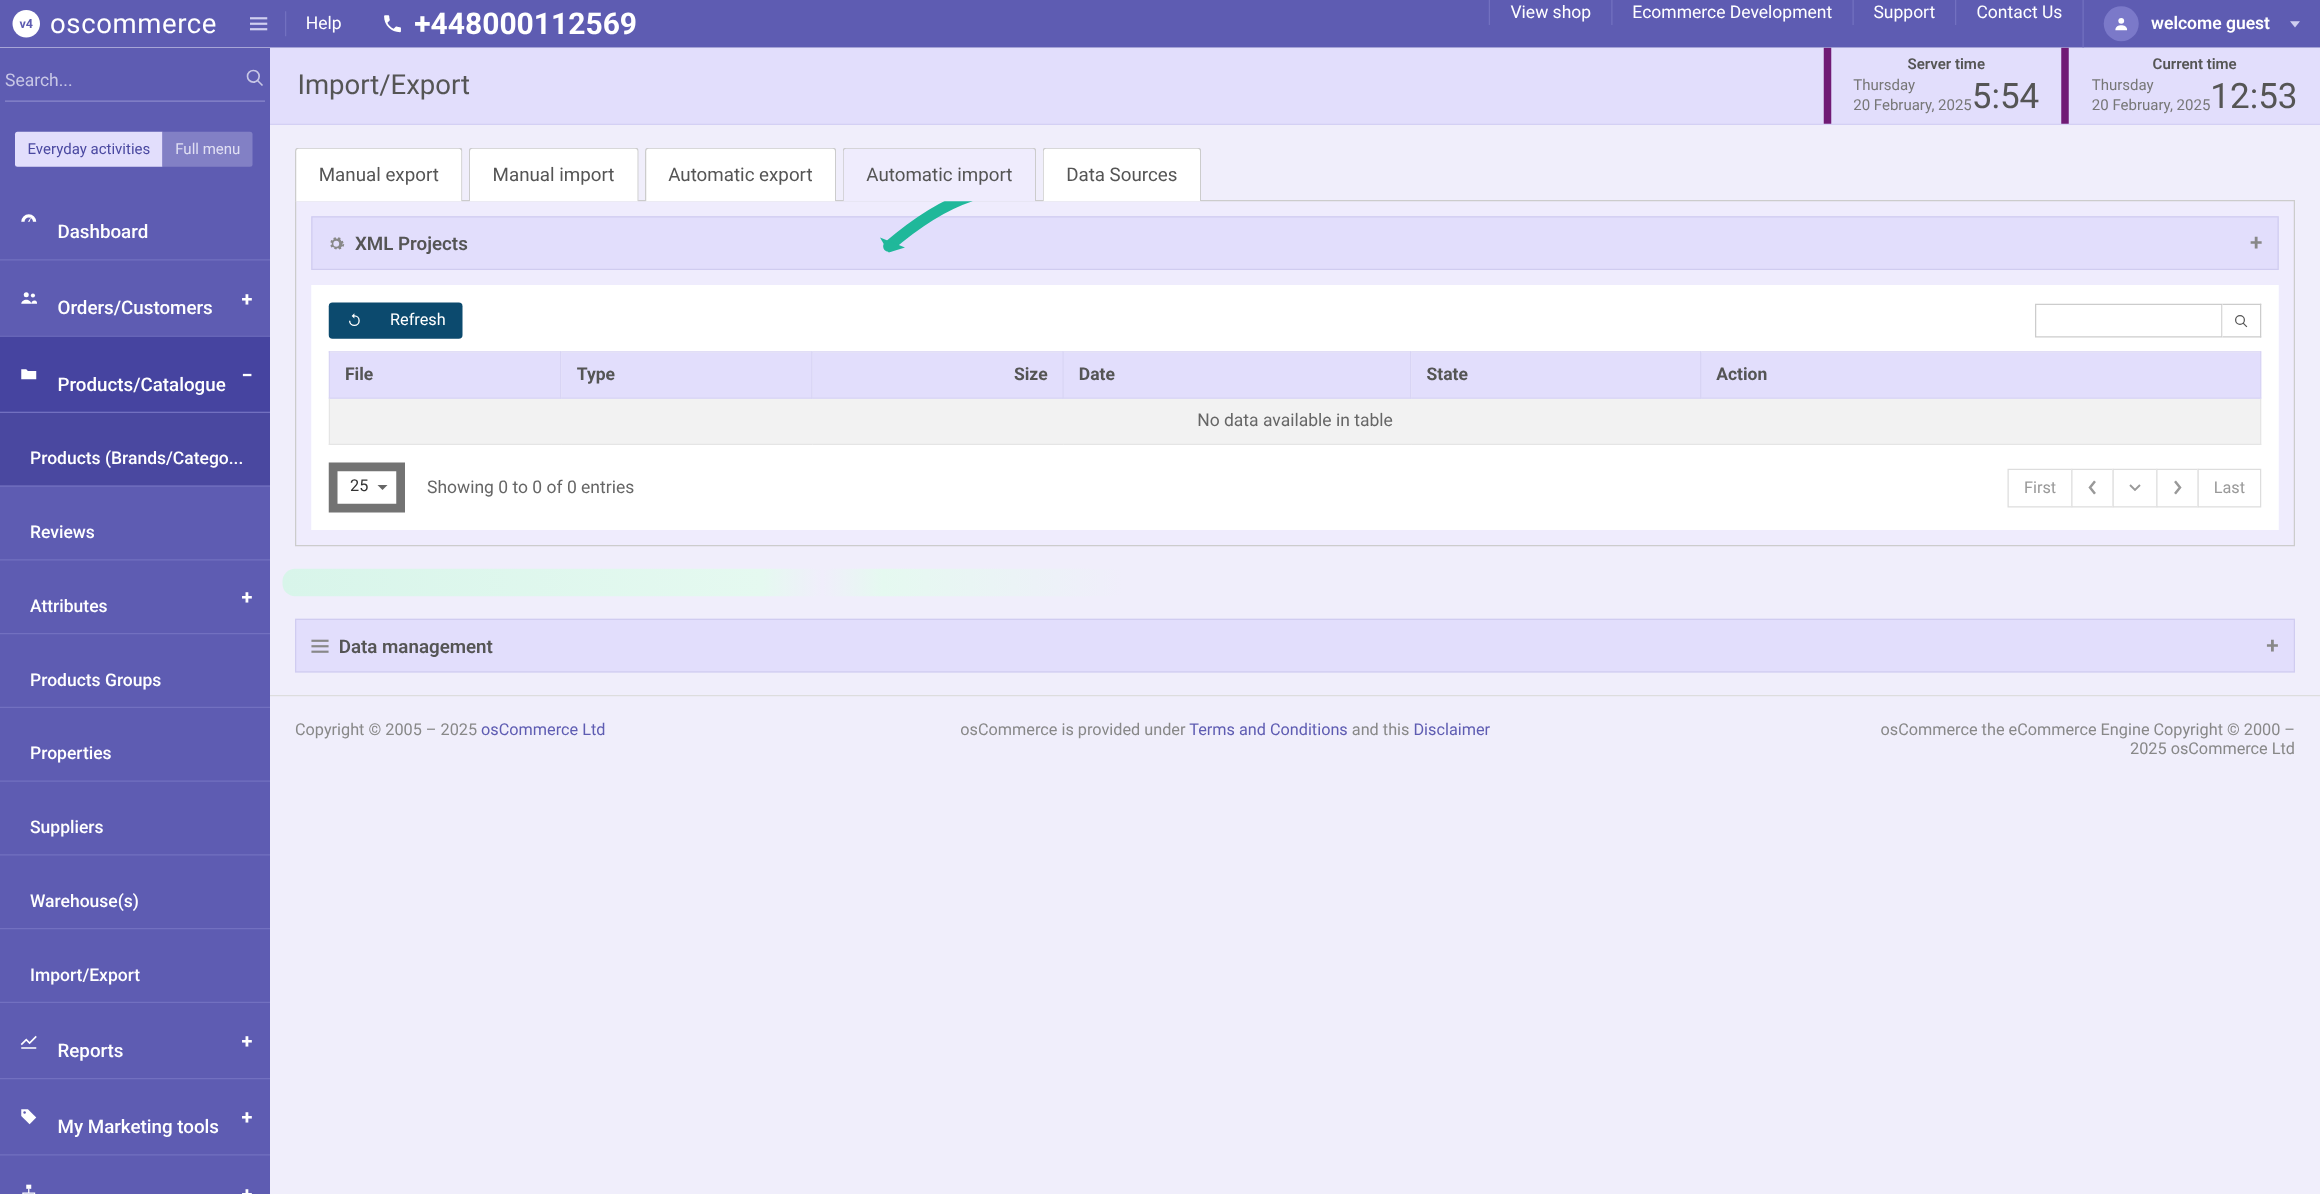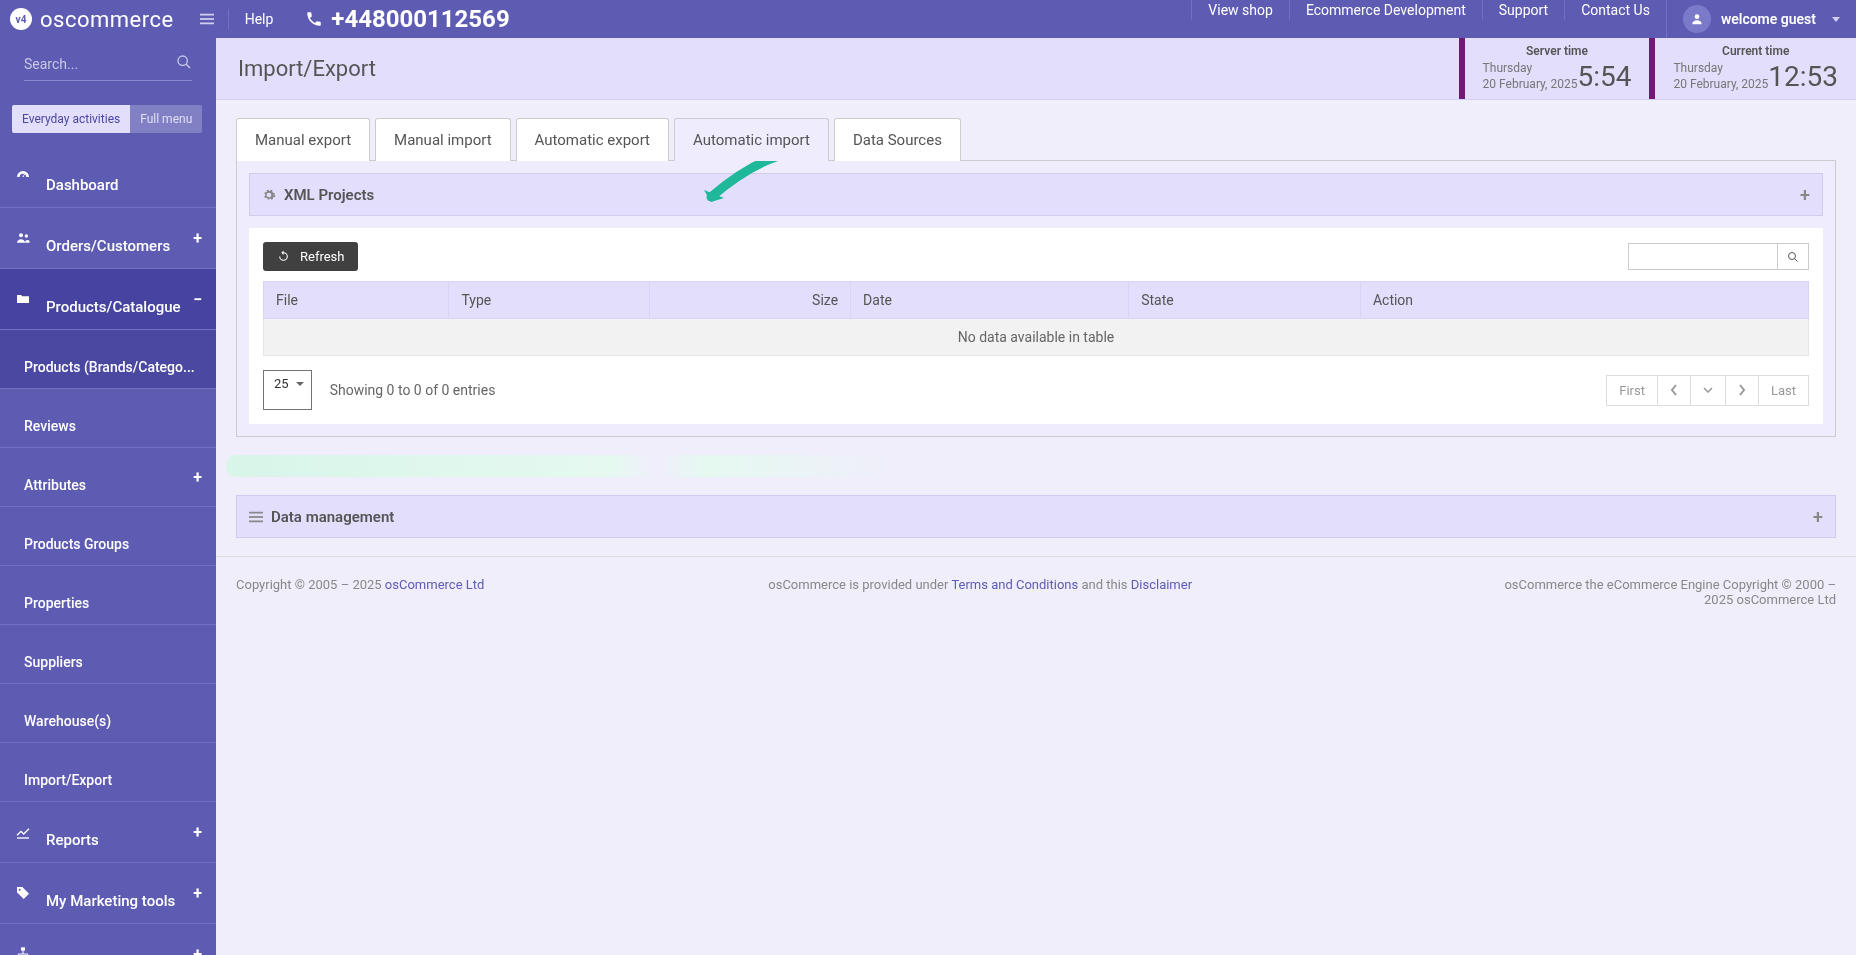--- a/index.html
+++ b/index.html
@@ -17,21 +17,21 @@
 .top-right { margin-left: auto; display: flex; align-items: stretch; height: 38px; }
 .user-wrap { display: flex; align-items: center; gap: 10px; padding: 0 16px; border-left: 1px solid #7270c0; }
 .avatar { width: 28px; height: 28px; border-radius: 50%; background: #7b79c9; display: flex; align-items: center; justify-content: center; }
 .caret-down { width: 0; height: 0; border-left: 4px solid transparent; border-right: 4px solid transparent; border-top: 5px solid #d0cff0; margin-left: 6px; }
 
 .layout { display: flex; height: calc(100vh - 38px); }
 .sidebar { width: 216px; background: #5e5cb2; color: #fff; overflow-y: auto; position: relative; }
 .sidebar::-webkit-scrollbar { width: 10px; }
 .sidebar::-webkit-scrollbar-track { background: #e8e6f8; }
 .sidebar::-webkit-scrollbar-thumb { background: #aaa8d6; border-radius: 2px; }
-.search-wrap { padding: 12px 24px 8px; }
+.search-wrap { padding: 12px 4px 8px; }
 .search-box { position: relative; border-bottom: 1px solid #8a88cc; }
 .search-input { width: 100%; background: transparent; border: none; color: #fff; padding: 6px 24px 8px 0; font-size: 14px; outline: none; }
 .search-input::placeholder { color: #c8c7e6; }
 .search-icon-s { position: absolute; right: 0; top: 4px; }
 .btn-group-side { display: flex; padding: 16px 12px 14px; gap: 0; }
 .btn-act { background: #e2defc; color: #4a48a0; padding: 7px 10px; font-size: 12px; border: none; cursor: pointer; border-radius: 2px 0 0 2px; }
 .btn-full { background: #8280c5; color: #e0dff3; padding: 7px 10px; font-size: 12px; border: none; cursor: pointer; border-radius: 0 2px 2px 0; }
 
 .nav-item { display: flex; align-items: center; padding: 13px 14px; border-top: 1px solid #7270c0; cursor: pointer; font-size: 15px; font-weight: 500; }
 .nav-item.first { border-top: none; }
@@ -56,32 +56,32 @@
 .tab { background: #fff; border: 1px solid #ccc; border-bottom: none; padding: 12px 18px; color: #555; font-size: 15px; cursor: pointer; border-radius: 3px 3px 0 0; }
 .tab.active { background: #efecfd; border-color: #ccc; position: relative; z-index: 2; }
 .tab-body { border: 1px solid #ccc; background: #efecfd; margin-top: -1px; padding: 12px; }
 
 .widget-hdr { background: #e2defc; border: 1px solid #d0ccf0; padding: 10px 12px; display: flex; align-items: center; color: #555; font-size: 15px; font-weight: 600; }
 .widget-hdr .gear { margin-right: 8px; color: #888; }
 .widget-hdr .plus { margin-left: auto; color: #888; font-size: 18px; cursor: pointer; }
 
 .table-card { background: #fff; margin-top: 12px; padding: 14px; }
 .tbl-toolbar { display: flex; align-items: center; margin-bottom: 10px; }
-.btn-refresh { background: #404040; color: #fff; border: none; padding: 7px 14px; border-radius: 3px; font-size: 13px; display: flex; align-items: center; gap: 10px; cursor: pointer; justify-content: space-between; }
+.btn-refresh { background: #0c4a6e; color: #fff; border: none; padding: 7px 14px; border-radius: 3px; font-size: 13px; display: flex; align-items: center; gap: 22px; cursor: pointer; justify-content: space-between; }
 .search-grp { margin-left: auto; display: flex; }
 .tbl-search { border: 1px solid #ccc; padding: 5px 8px; width: 150px; font-size: 13px; }
 .tbl-search-btn { border: 1px solid #ccc; border-left: none; background: #fff; padding: 5px 9px; cursor: pointer; }
 
 .data-table { width: 100%; border-collapse: collapse; }
-.data-table th { background: #e2defc; color: #555; font-weight: 400; text-align: left; padding: 10px 12px; border: 1px solid #d8d4f4; font-size: 14px; }
+.data-table th { background: #e2defc; color: #555; font-weight: 700; text-align: left; padding: 10px 12px; border: 1px solid #d8d4f4; font-size: 14px; }
 .data-table th.right { text-align: right; }
 .data-table td.empty { background: #f2f2f2; text-align: center; padding: 10px; color: #666; border: 1px solid #e5e5e5; }
 
 .tbl-footer { display: flex; align-items: center; margin-top: 14px; }
-.page-size { border: 1px solid #737373; padding: 5px 22px 18px 10px; font-size: 13px; position: relative; background: #fff; }
+.page-size { border: 7px solid #737373; padding: 5px 22px 6px 10px; font-size: 13px; position: relative; background: #fff; }
 .page-size::after { content: ""; position: absolute; right: 7px; top: 11px; border-left: 4px solid transparent; border-right: 4px solid transparent; border-top: 4px solid #666; }
 .showing { margin-left: 18px; color: #666; font-size: 14px; }
 .pager { margin-left: auto; display: flex; }
 .pgbtn { border: 1px solid #ddd; background: #fff; color: #999; padding: 7px 12px; font-size: 13px; margin-left: -1px; cursor: pointer; display: flex; align-items: center; }
 
 .smudge { margin: 18px 0 18px 0; height: 22px; background: linear-gradient(90deg, #d8f5ea 0%, #e5f9f0 40%, transparent 45%, #e5f9f0 50%, transparent 70%); border-radius: 10px; width: 60%; position: relative; left: -10px; }
 
 .bars-icon svg, .gear svg { width: 14px; height: 14px; }
 
 .footer { padding: 20px 20px; border-top: 1px solid #ddd; display: flex; color: #888; font-size: 13px; flex-wrap: wrap; }

